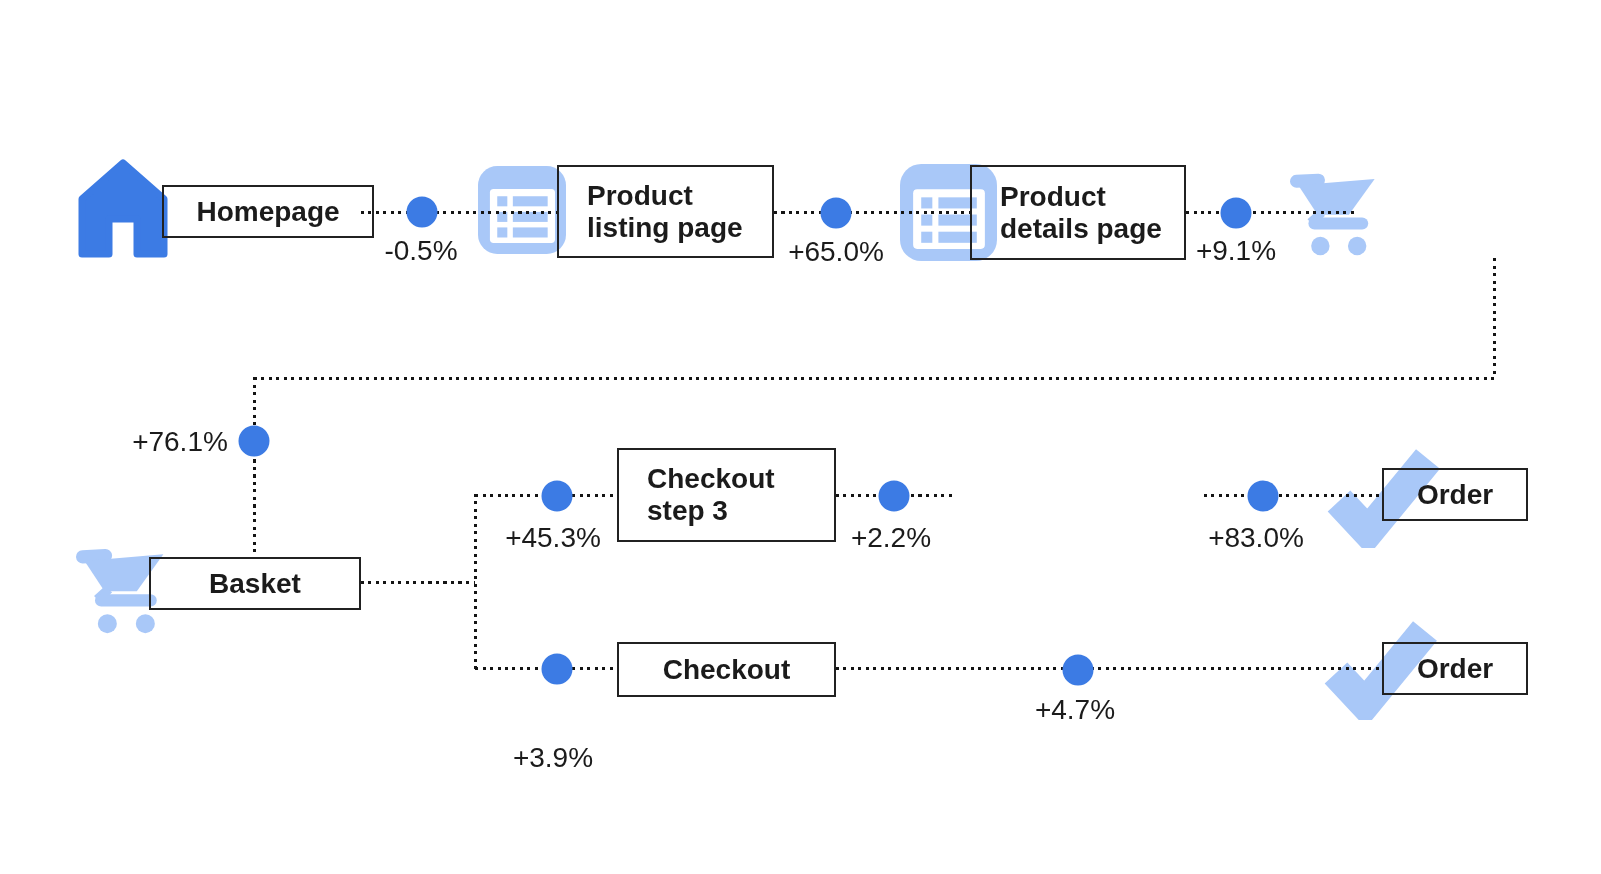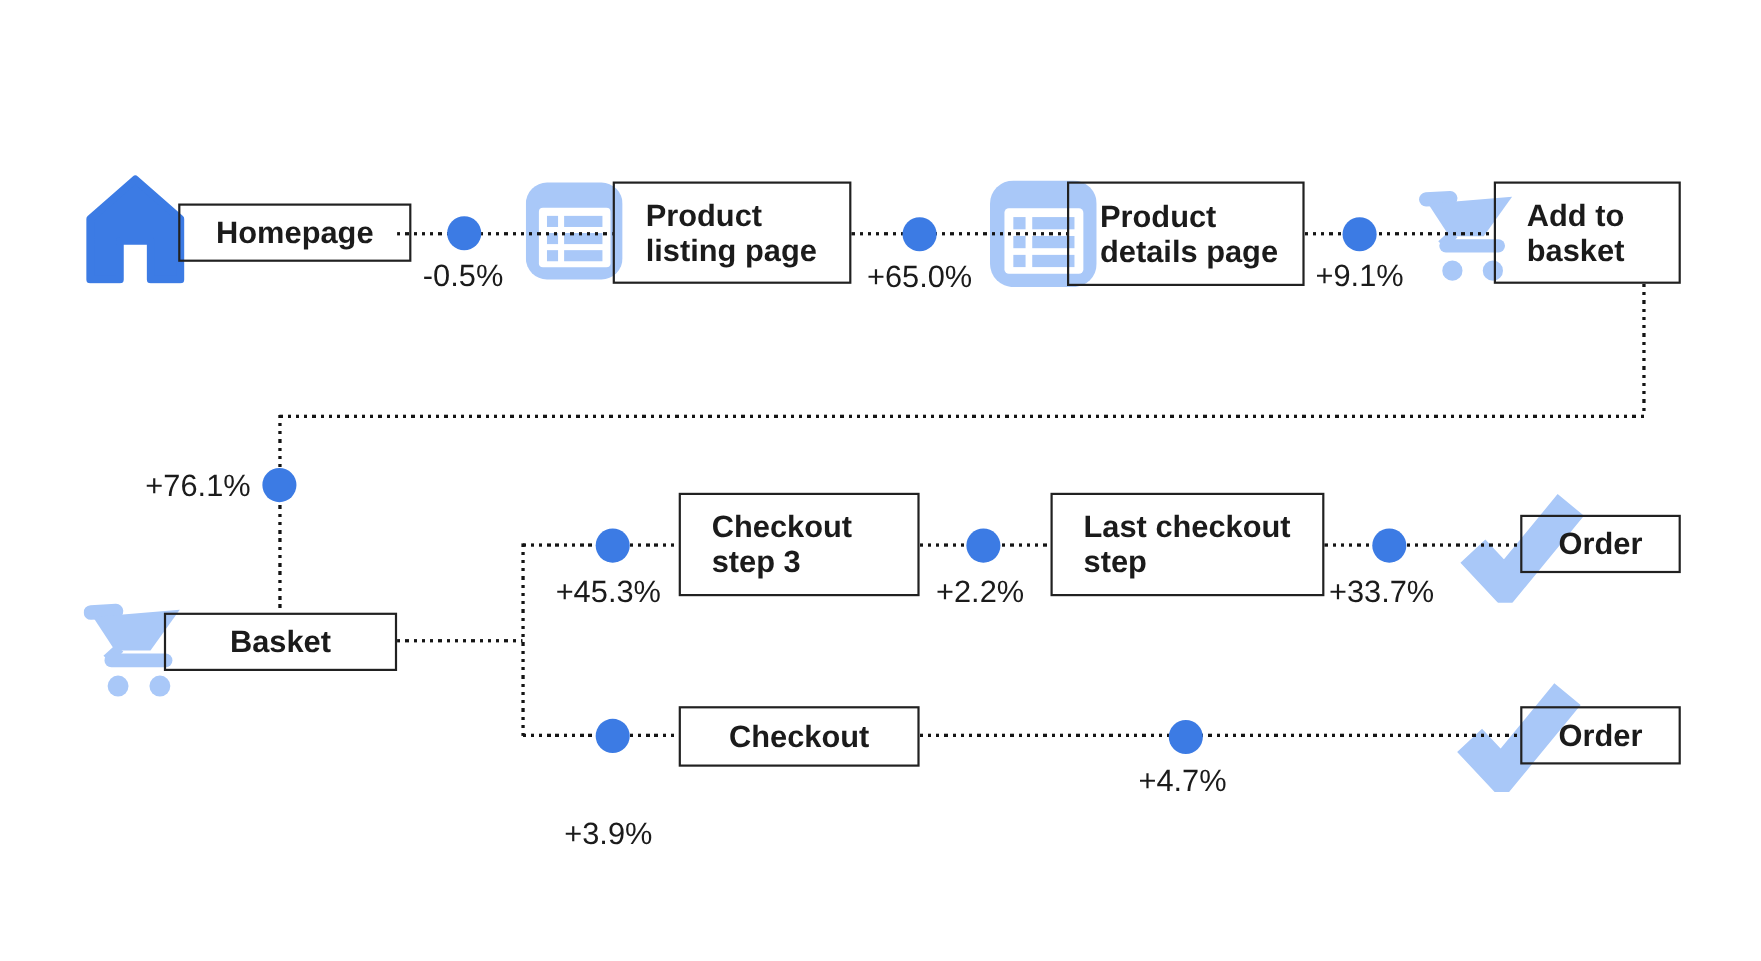--- a/index.html
+++ b/index.html
@@ -182,48 +182,40 @@
     <span>Homepage</span>
   </div>
   <div id="b-plp" class="node padded">
     <span>Product</span>
     <span>listing page</span>
   </div>
   <div id="b-pdp" class="node padded">
     <span>Product</span>
     <span>details page</span>
   </div>
-  <div id="b-atb" class="node padded">
-    <span>Add to</span>
-    <span>basket</span>
-  </div>
   <div id="b-basket" class="node center">
     <span>Basket</span>
   </div>
   <div id="b-cs1" class="node padded">
     <span>Checkout</span>
     <span>step 3</span>
-  </div>
-  <div id="b-lcs" class="node padded">
-    <span>Last checkout</span>
-    <span>step</span>
   </div>
   <div id="b-order1" class="node center">
     <span>Order</span>
   </div>
   <div id="b-checkout" class="node center">
     <span>Checkout</span>
   </div>
   <div id="b-order2" class="node center">
     <span>Order</span>
   </div>
 
   <div id="t1" class="delta">-0.5%</div>
   <div id="t2" class="delta">+65.0%</div>
   <div id="t3" class="delta">+9.1%</div>
   <div id="t4" class="delta">+76.1%</div>
   <div id="t5" class="delta">+45.3%</div>
   <div id="t6" class="delta">+2.2%</div>
-  <div id="t7" class="delta">+33.7%</div>
+  <div id="t7" class="delta">+83.0%</div>
   <div id="t8" class="delta">+3.9%</div>
   <div id="t9" class="delta">+4.7%</div>
 
 </div>
 
 </body></html>

